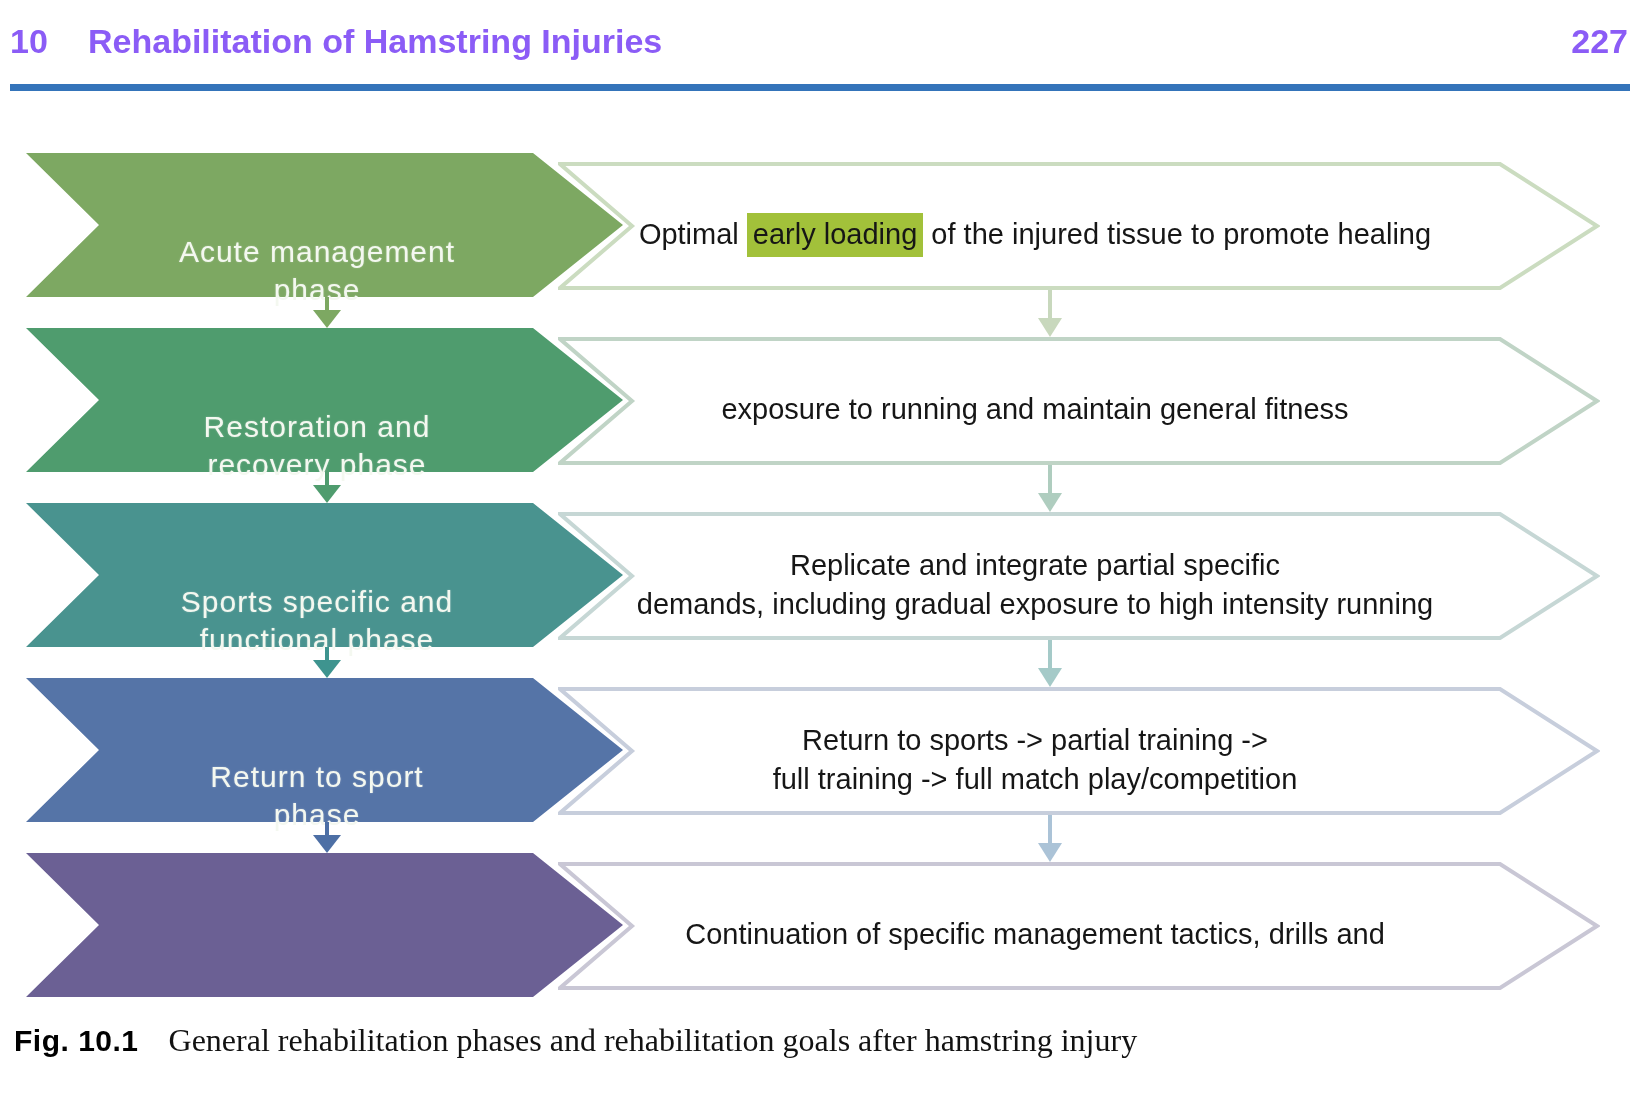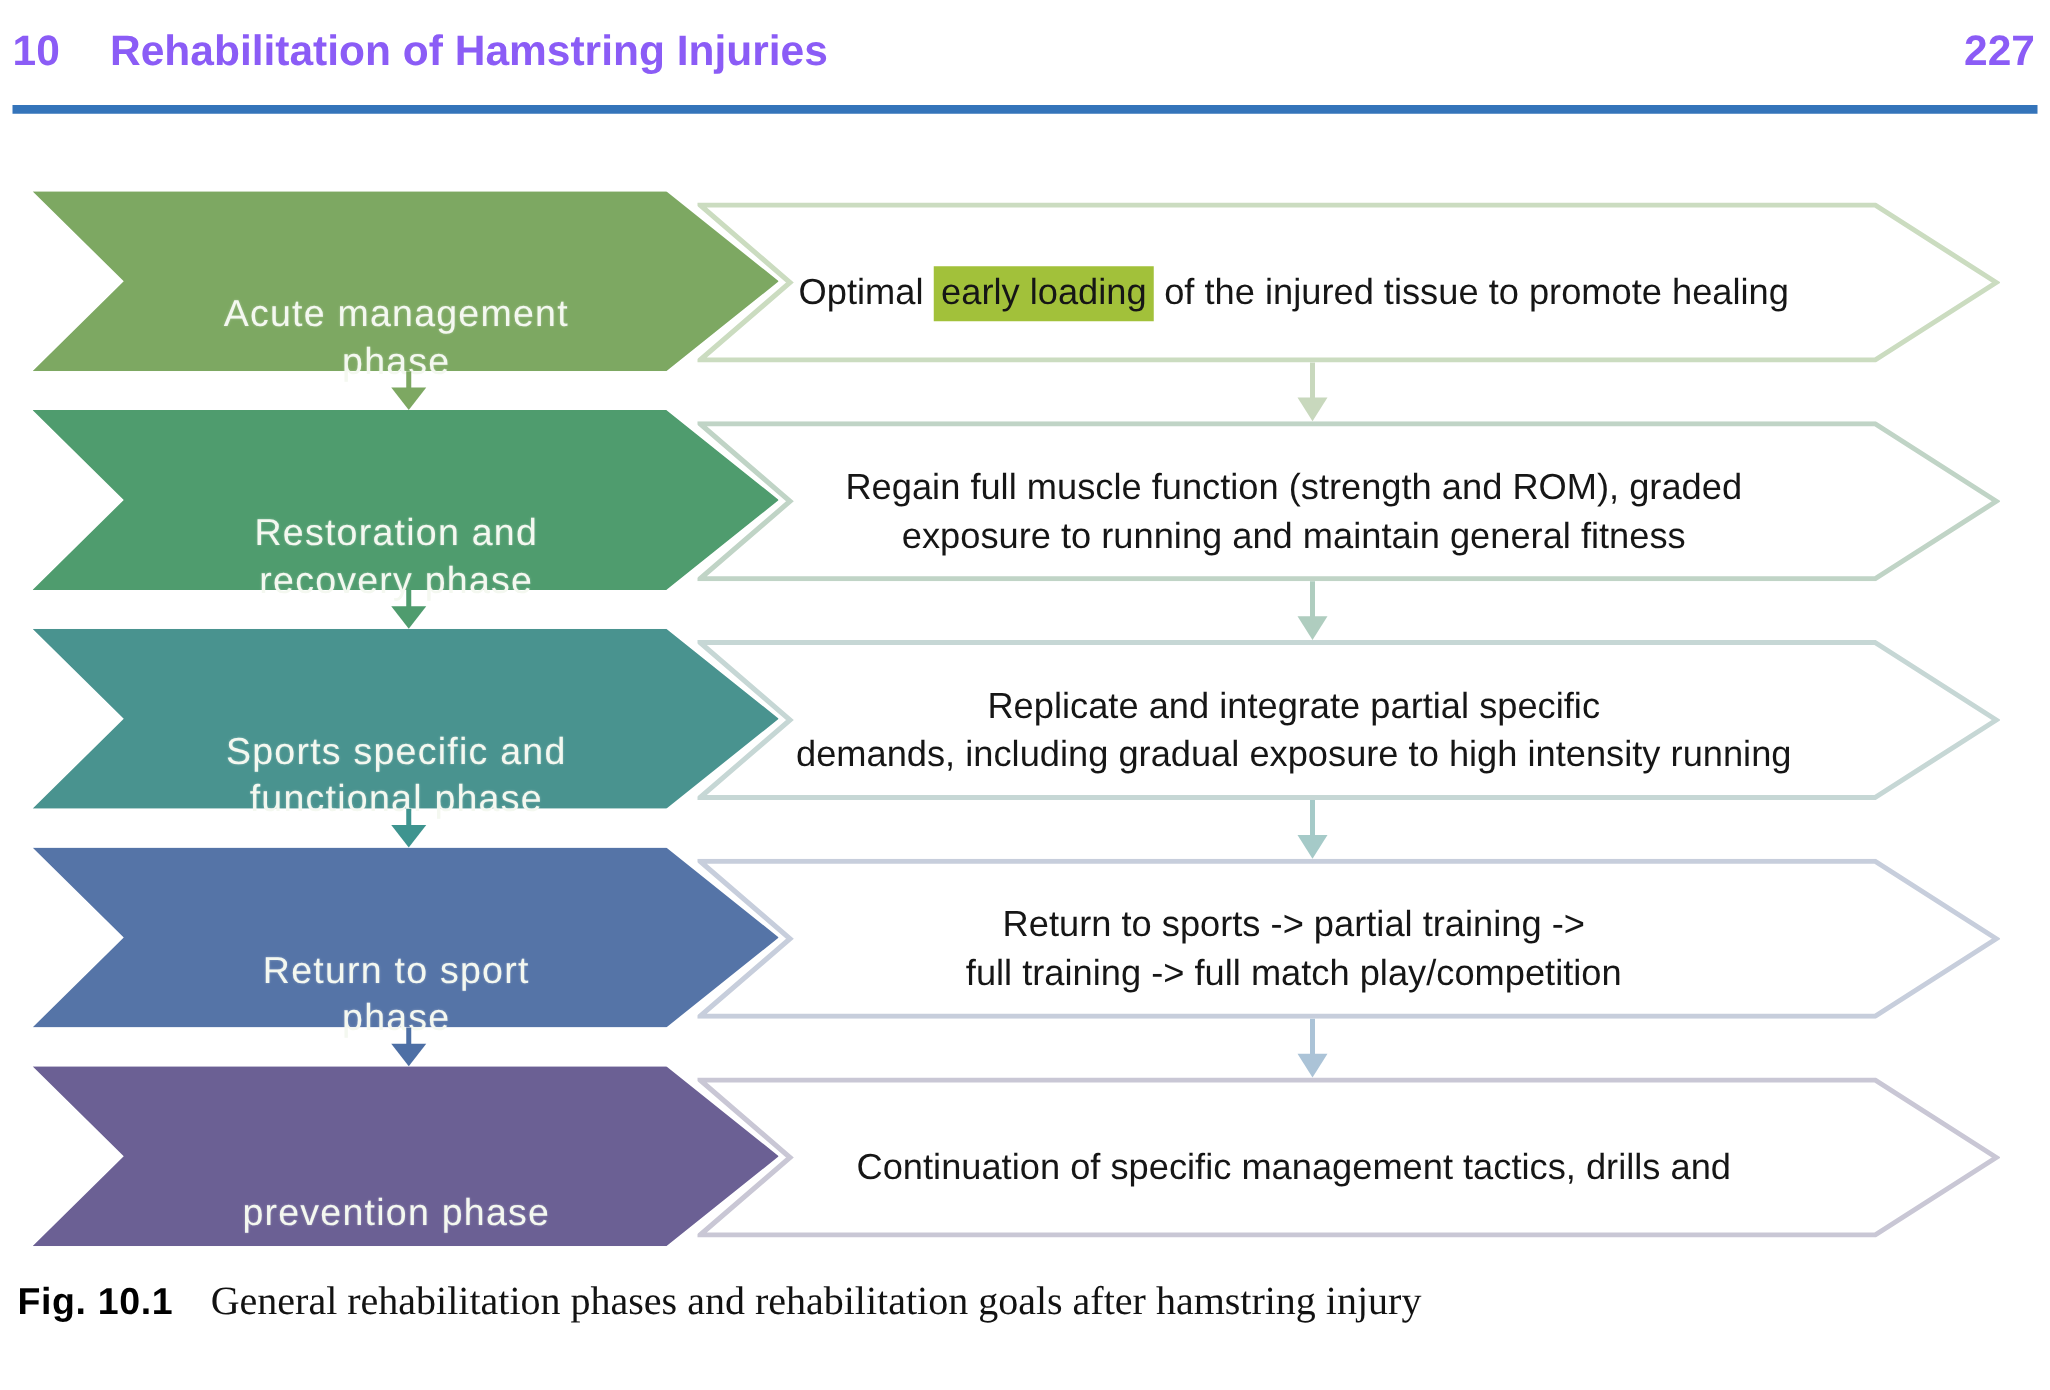--- a/index.html
+++ b/index.html
@@ -87,21 +87,20 @@
       <div>
         <div>Restoration and</div>
         <div>recovery phase</div>
       </div>
     </div>
     <svg class="goal-svg" width="1042" height="128" viewBox="0 0 1042 128">
       <path d="M2,2 L942,2 L1039,64 L942,126 L2,126 L74,64 Z" fill="#ffffff" stroke-width="4" stroke="#C0D4C6"></path>
     </svg>
     <div class="goal-label">
       <div>
-        <div>Regain full muscle function (strength and ROM), graded</div>
         <div>exposure to running and maintain general fitness</div>
       </div>
     </div>
   </div>
 
   <div class="stem" style="left: 325px; top: 472px; height: 14px; background-color: rgb(79, 156, 110);"></div>
   <div class="ahead" style="left: 313px; top: 485px; border-top: 18px solid rgb(79, 156, 110);"></div>
   <div class="stem" style="left: 1048px; top: 465px; height: 29px; background-color: rgb(175, 205, 191);"></div>
   <div class="ahead sm" style="left: 1038px; top: 493px; border-top: 19px solid rgb(175, 205, 191);"></div>
 
@@ -150,21 +149,20 @@
 
   <div class="stem" style="left: 325px; top: 822px; height: 14px; background-color: rgb(77, 111, 165);"></div>
   <div class="ahead" style="left: 313px; top: 835px; border-top: 18px solid rgb(77, 111, 165);"></div>
   <div class="stem" style="left: 1048px; top: 815px; height: 29px; background-color: rgb(171, 195, 215);"></div>
   <div class="ahead sm" style="left: 1038px; top: 843px; border-top: 19px solid rgb(171, 195, 215);"></div>
 
   <div class="row" style="top:853px">
     <div class="phase-arrow" style="background-color: rgb(107, 96, 148);"></div>
     <div class="phase-label">
       <div>
-        <div>prevention phase</div>
       </div>
     </div>
     <svg class="goal-svg" width="1042" height="128" viewBox="0 0 1042 128">
       <path d="M2,2 L942,2 L1039,64 L942,126 L2,126 L74,64 Z" fill="#ffffff" stroke-width="4" stroke="#C9C7D5"></path>
     </svg>
     <div class="goal-label">
       <div>
         <div>Continuation of specific management tactics, drills and</div>
       </div>
     </div>

